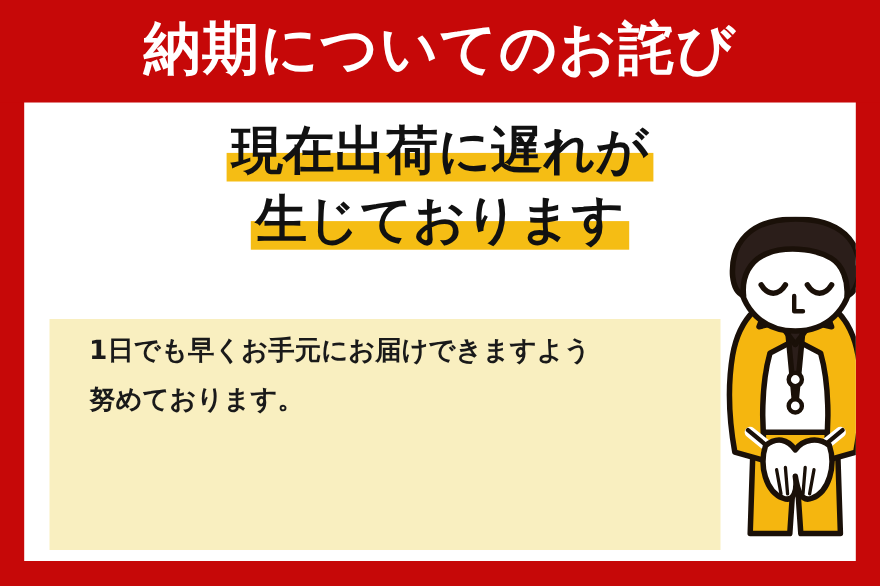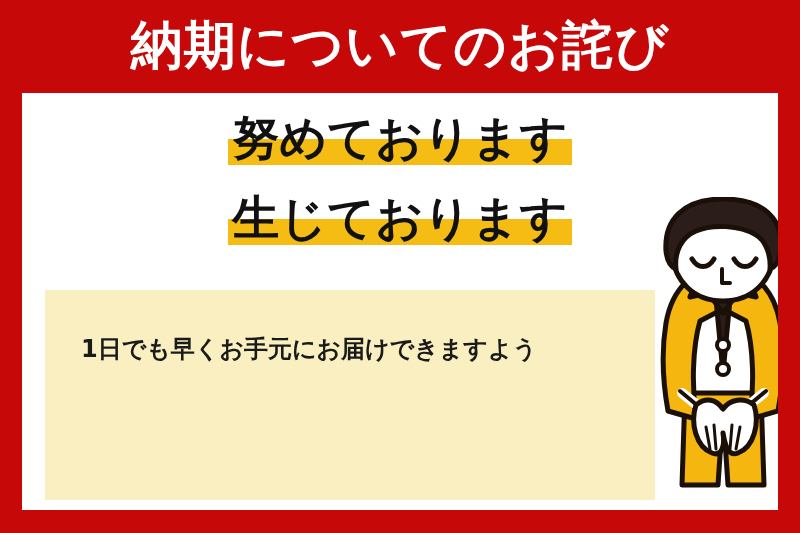--- a/index.html
+++ b/index.html
@@ -80,39 +80,38 @@
   .headline-line .marker {
     position: absolute;
     left: -4px;
     right: -4px;
     bottom: 4px;
     height: 26px;
     background: #f5bd14;
     z-index: -1;
   }
   .headline-line-2 {
-    margin-top: 18px;
+    margin-top: 0;
   }
 
   
   .body-panel {
     position: absolute;
     left: 23px;
     top: 197px;
     width: 610px;
     height: 210px;
     background: #f9efc0;
     z-index: 3;
   }
   .body-lines {
     position: absolute;
     left: 36px;
     top: 6px;
     width: 580px;
-    margin-top: 31px;
   }
   .body-line {
     display: block;
     font-size: 24px;
     line-height: 45px;
     font-weight: 700;
     color: #1a1a1a;
     white-space: nowrap;
     font-family: "DejaVu Sans", "Liberation Sans", sans-serif;
   }
@@ -139,31 +138,32 @@
 
   <div class="header-band">
     <div class="header-title">納期についてのお詫び</div>
   </div>
 
   <div class="card">
 
     <div class="headline">
       <span class="headline-line headline-line-1">
         <span class="marker"></span>
-        <span>努めております</span>
+        <span>現在出荷に遅れが</span>
       </span>
       <span class="headline-line headline-line-2">
         <span class="marker"></span>
         <span>生じております</span>
       </span>
     </div>
 
     <div class="body-panel">
       <div class="body-lines">
         <span class="body-line">1日でも早くお手元にお届けできますよう</span>
+        <span class="body-line">努めております。</span>
       </div>
     </div>
 
     <div class="illustration">
       <svg viewBox="0 0 186 306" xmlns="http://www.w3.org/2000/svg">
         <g fill="none" stroke="#1a1008" stroke-width="5" stroke-linecap="round" stroke-linejoin="round">
 
           <path d="M55 196 L52 288 L88 288 L93 214 L98 288 L134 288 L131 196 Z" fill="#f5b60f" stroke="#1a1008"></path>
 
           <path d="M93 70

